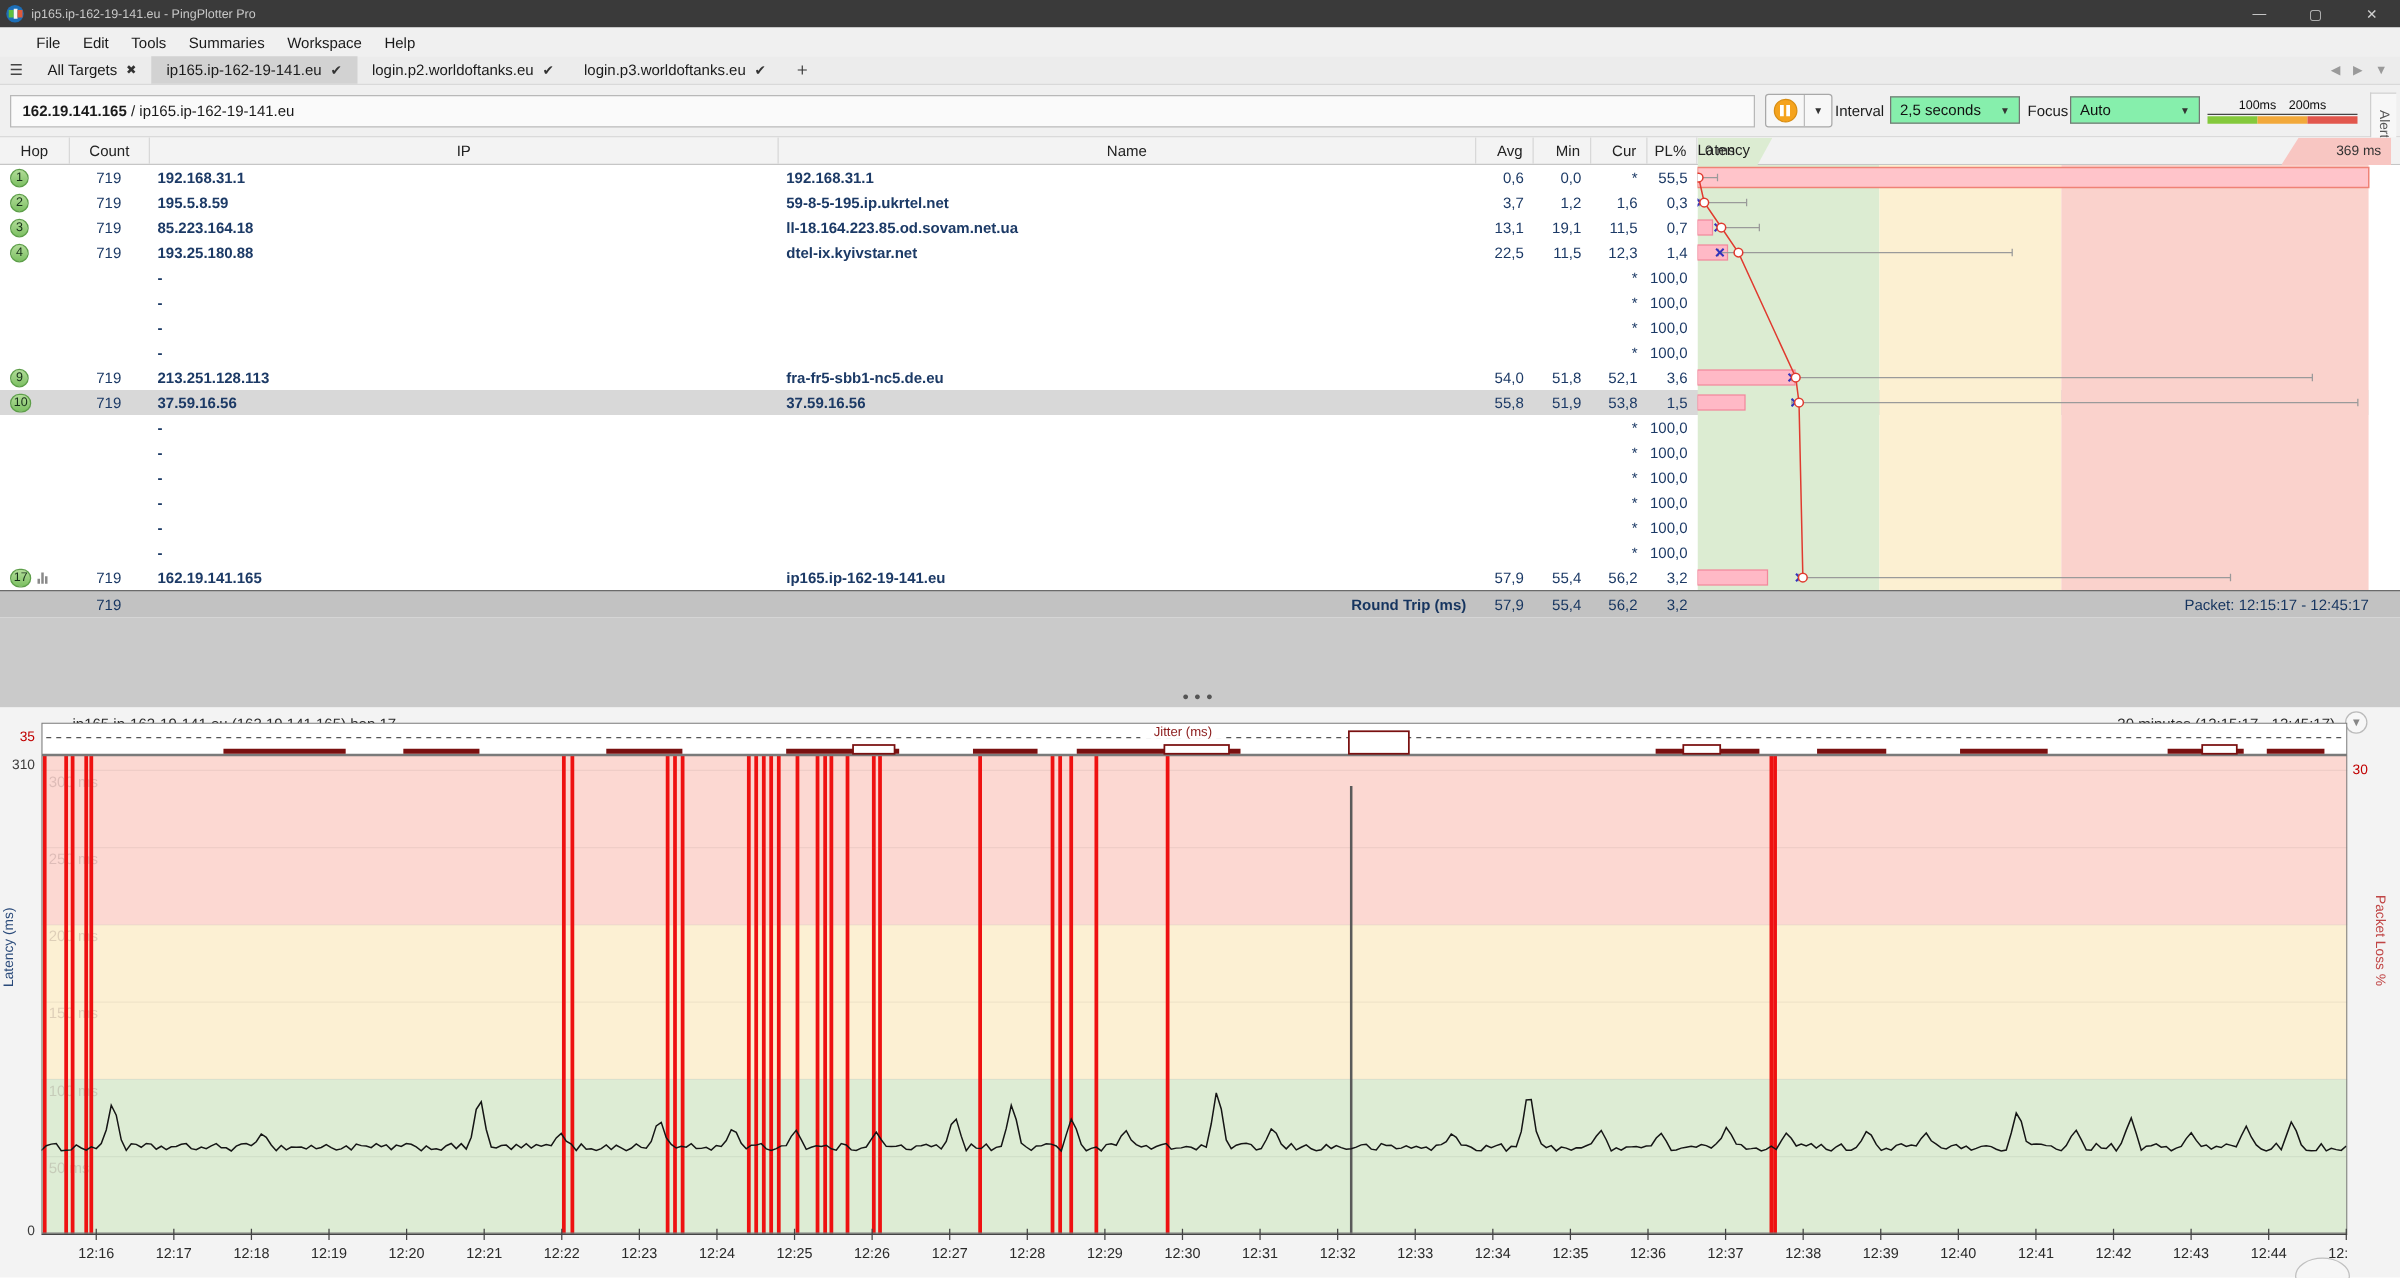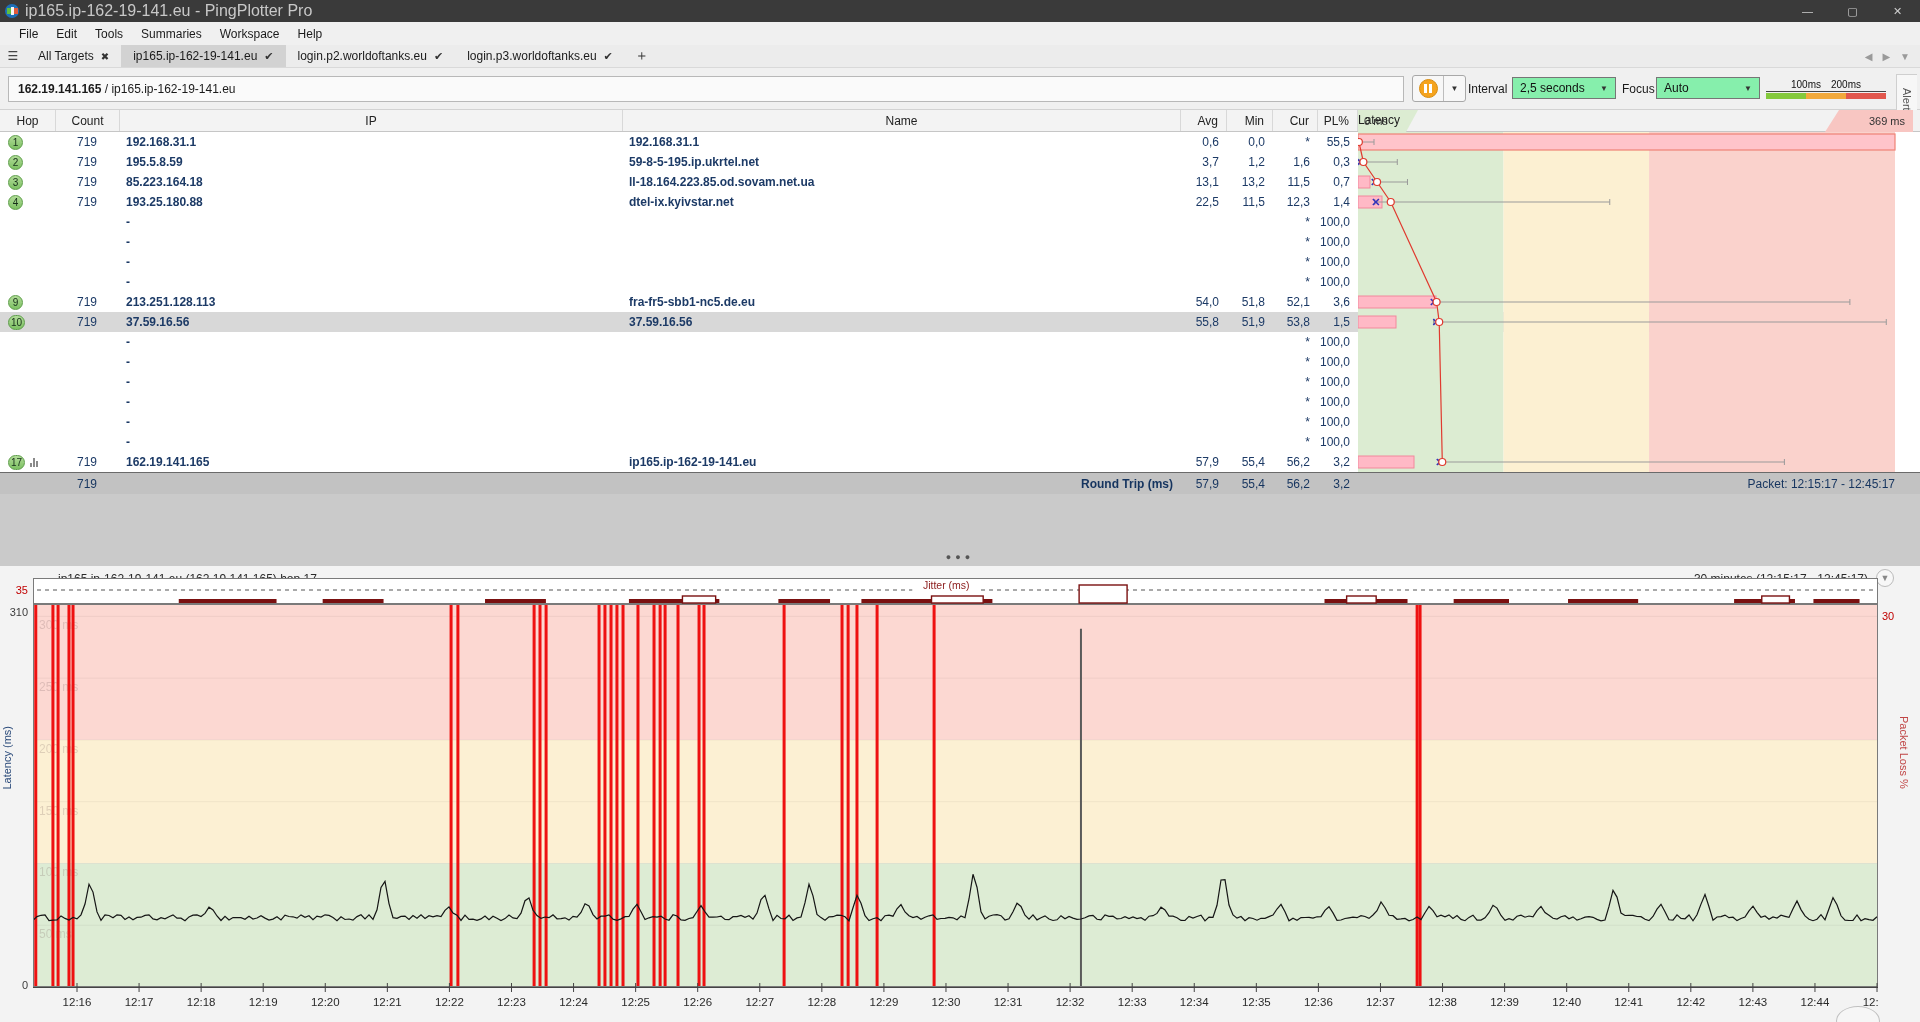--- a/index.html
+++ b/index.html
@@ -9,28 +9,28 @@
 
   
   #titlebar { position:absolute; left:0; top:0; width:1920px; height:22px; background:#3a3a3a;
     display:flex; align-items:center; }
   #app-icon { width:14px; height:14px; margin:0 6px 0 5px; border-radius:7px; background:#1d6fb8;
     position:relative; overflow:hidden; }
   #app-icon i { position:absolute; display:block; }
   #app-icon .g { left:2px; top:4px; width:4px; height:6px; background:#5fbf3f; }
   #app-icon .w { left:6px; top:3px; width:3px; height:8px; background:#f5f5f5; }
   #app-icon .r { left:9px; top:4px; width:4px; height:6px; background:#e05a3a; }
-  #title-text { color:#c8c8c8; font-size:16px; }
+  #title-text { color:#c8c8c8; font-size:10px; }
   #win-buttons { margin-left:auto; display:flex; height:22px; }
   .winbtn { width:45px; height:22px; color:#cfcfcf; font-size:11px; display:flex;
     align-items:center; justify-content:center; }
 
   
   #menubar { position:absolute; left:0; top:22px; width:1920px; height:23px; background:#f0f0f0;
-    display:flex; align-items:center; padding-left:10px; }
+    display:flex; align-items:center; padding-left:20px; }
   .menu-item { padding:3px 9px; color:#1a1a1a; }
 
   
   #tabbar { position:absolute; left:0; top:45px; width:1920px; height:23px; background:#ececec;
     border-bottom:1px solid #d9d9d9; display:flex; align-items:stretch; }
   #hamburger { width:26px; display:flex; align-items:center; justify-content:center; color:#444; font-size:12px; }
   .tab { display:flex; align-items:center; gap:7px; padding:0 12px; color:#1a1a1a; white-space:nowrap; }
   .tab.active { background:#d2d2d2; }
   .tab .tab-x { font-size:10px; font-weight:bold; color:#333; }
   .tab .tab-check { font-size:11px; color:#333; }
@@ -263,21 +263,21 @@
         <div class="dcell"></div>
       </div>
       <div class="grow drow">
         <div class="dcell c-hop">
           <span class="hop-badge">3</span>
         </div>
         <div class="dcell c-count">719</div>
         <div class="dcell c-ip">85.223.164.18</div>
         <div class="dcell c-name">ll-18.164.223.85.od.sovam.net.ua</div>
         <div class="dcell c-num">13,1</div>
-        <div class="dcell c-num">13,2</div>
+        <div class="dcell c-num">19,1</div>
         <div class="dcell c-num">11,5</div>
         <div class="dcell c-num">0,7</div>
         <div class="dcell"></div>
       </div>
       <div class="grow drow">
         <div class="dcell c-hop">
           <span class="hop-badge">4</span>
         </div>
         <div class="dcell c-count">719</div>
         <div class="dcell c-ip">193.25.180.88</div>

